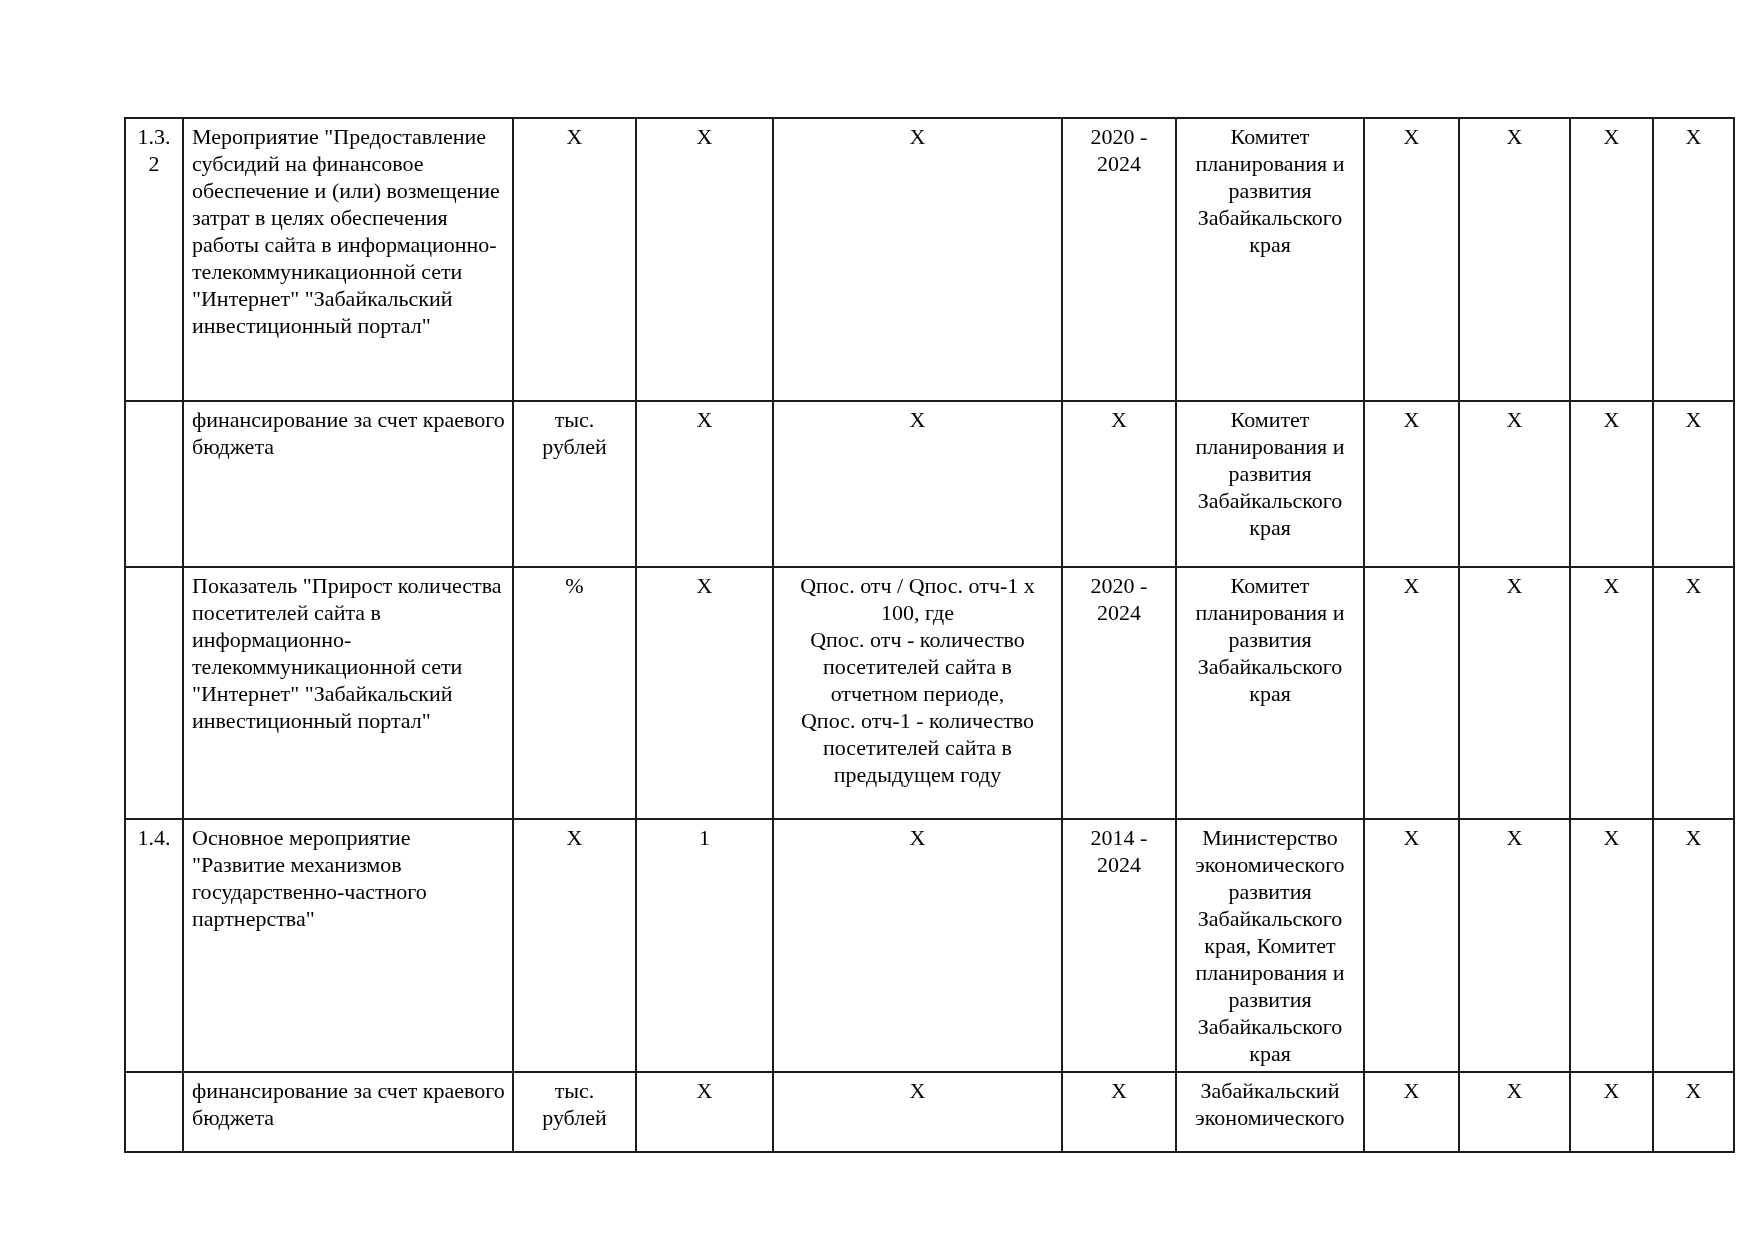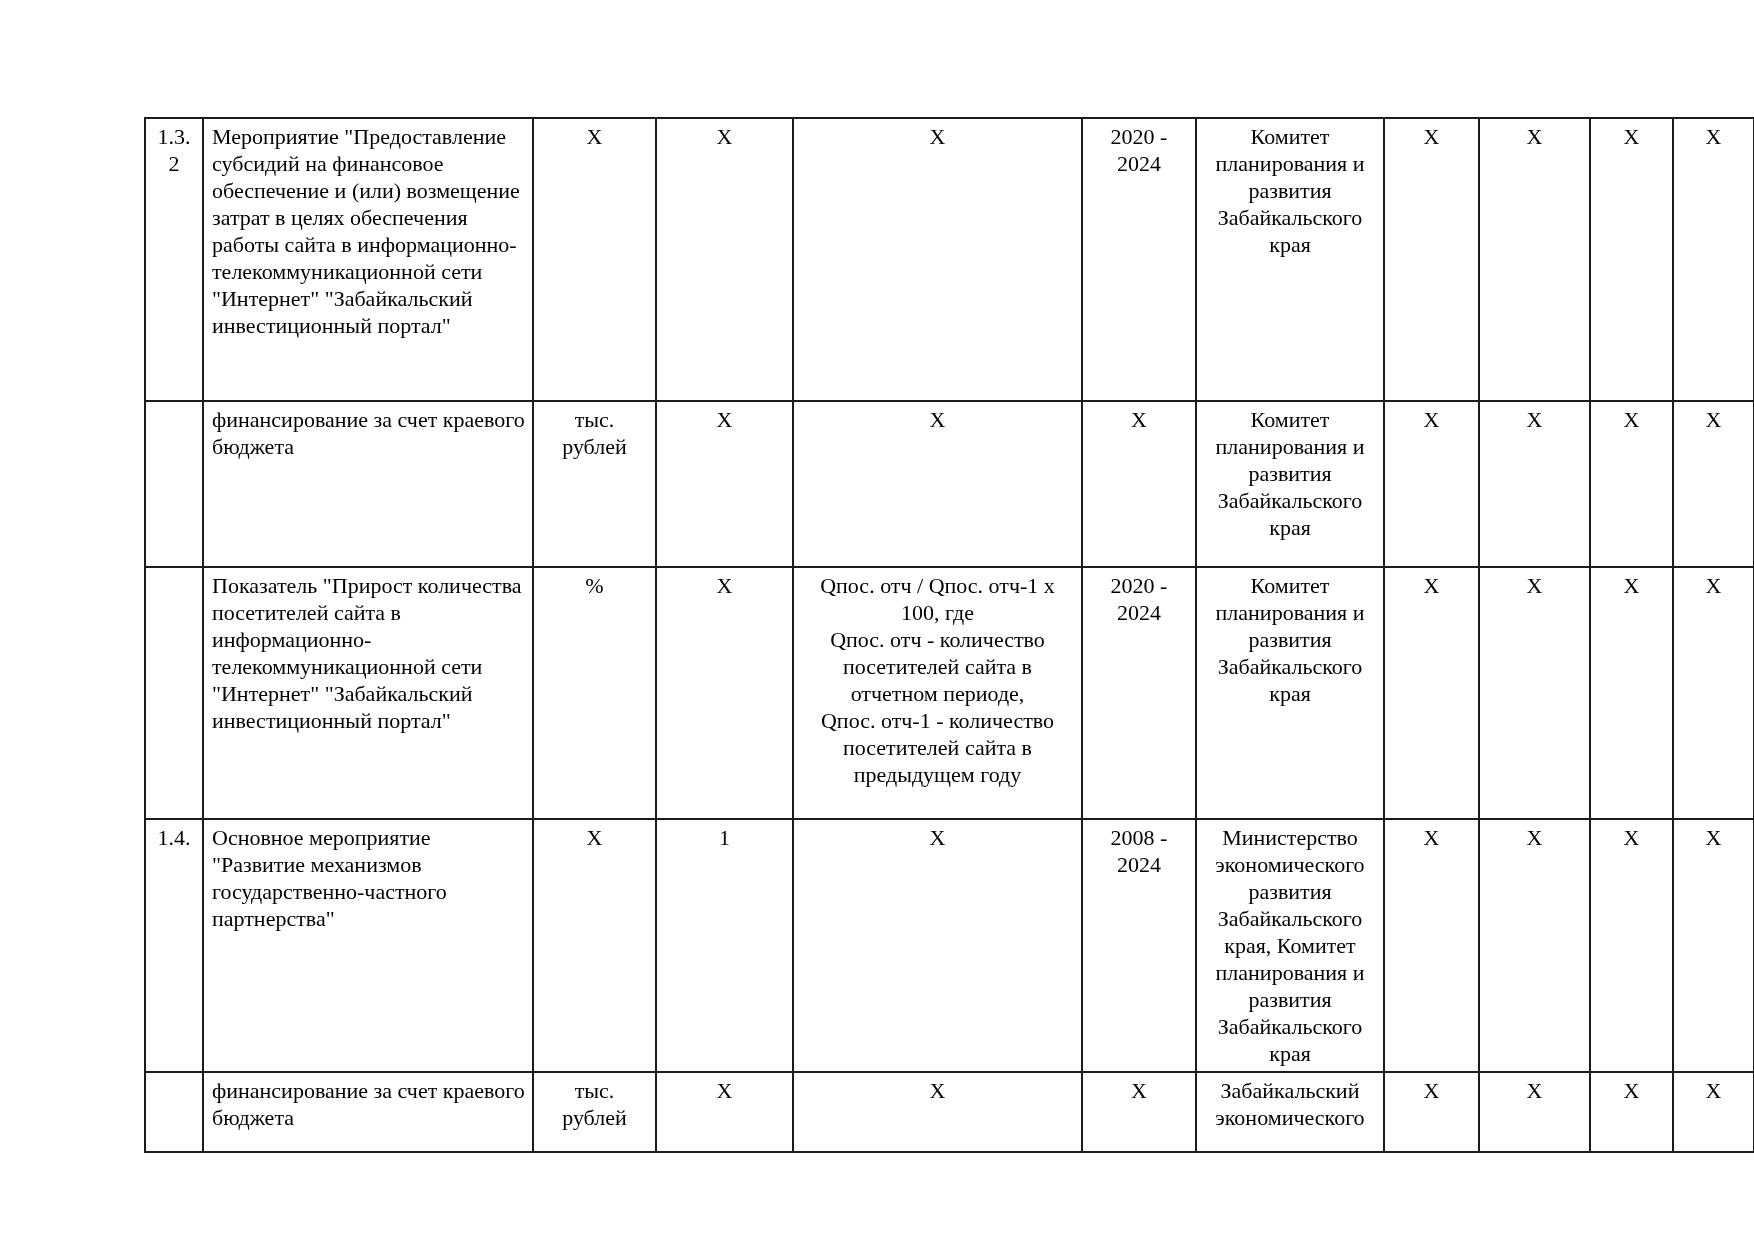--- a/index.html
+++ b/index.html
@@ -10,21 +10,21 @@
   .page {
     position: relative;
     width: 1754px;
     height: 1241px;
     background: #ffffff;
     overflow: hidden;
     font-family: "Liberation Serif", "DejaVu Serif", serif;
   }
   table.doc-table {
     position: absolute;
-    left: 144px;
+    left: 124px;
     top: 117px;
     width: 1609px;
     border-collapse: collapse;
     table-layout: fixed;
   }
   table.doc-table td {
     border: 2px solid #1c1c1c;
     vertical-align: top;
     text-align: center;
     padding: 4px 6px;
@@ -106,21 +106,21 @@
         <td>X</td>
         <td>X</td>
         <td>X</td>
       </tr>
       <tr class="r3">
         <td>1.4.</td>
         <td class="name-col">Основное мероприятие "Развитие механизмов государственно-частного партнерства"</td>
         <td>X</td>
         <td>1</td>
         <td>X</td>
-        <td>2008 - 2024</td>
+        <td>2014 - 2024</td>
         <td>Министерство экономического развития Забайкальского края, Комитет планирования и развития Забайкальского края</td>
         <td>X</td>
         <td>X</td>
         <td>X</td>
         <td>X</td>
       </tr>
       <tr class="r4">
         <td></td>
         <td class="name-col">финансирование за счет краевого бюджета</td>
         <td>тыс. рублей</td>

